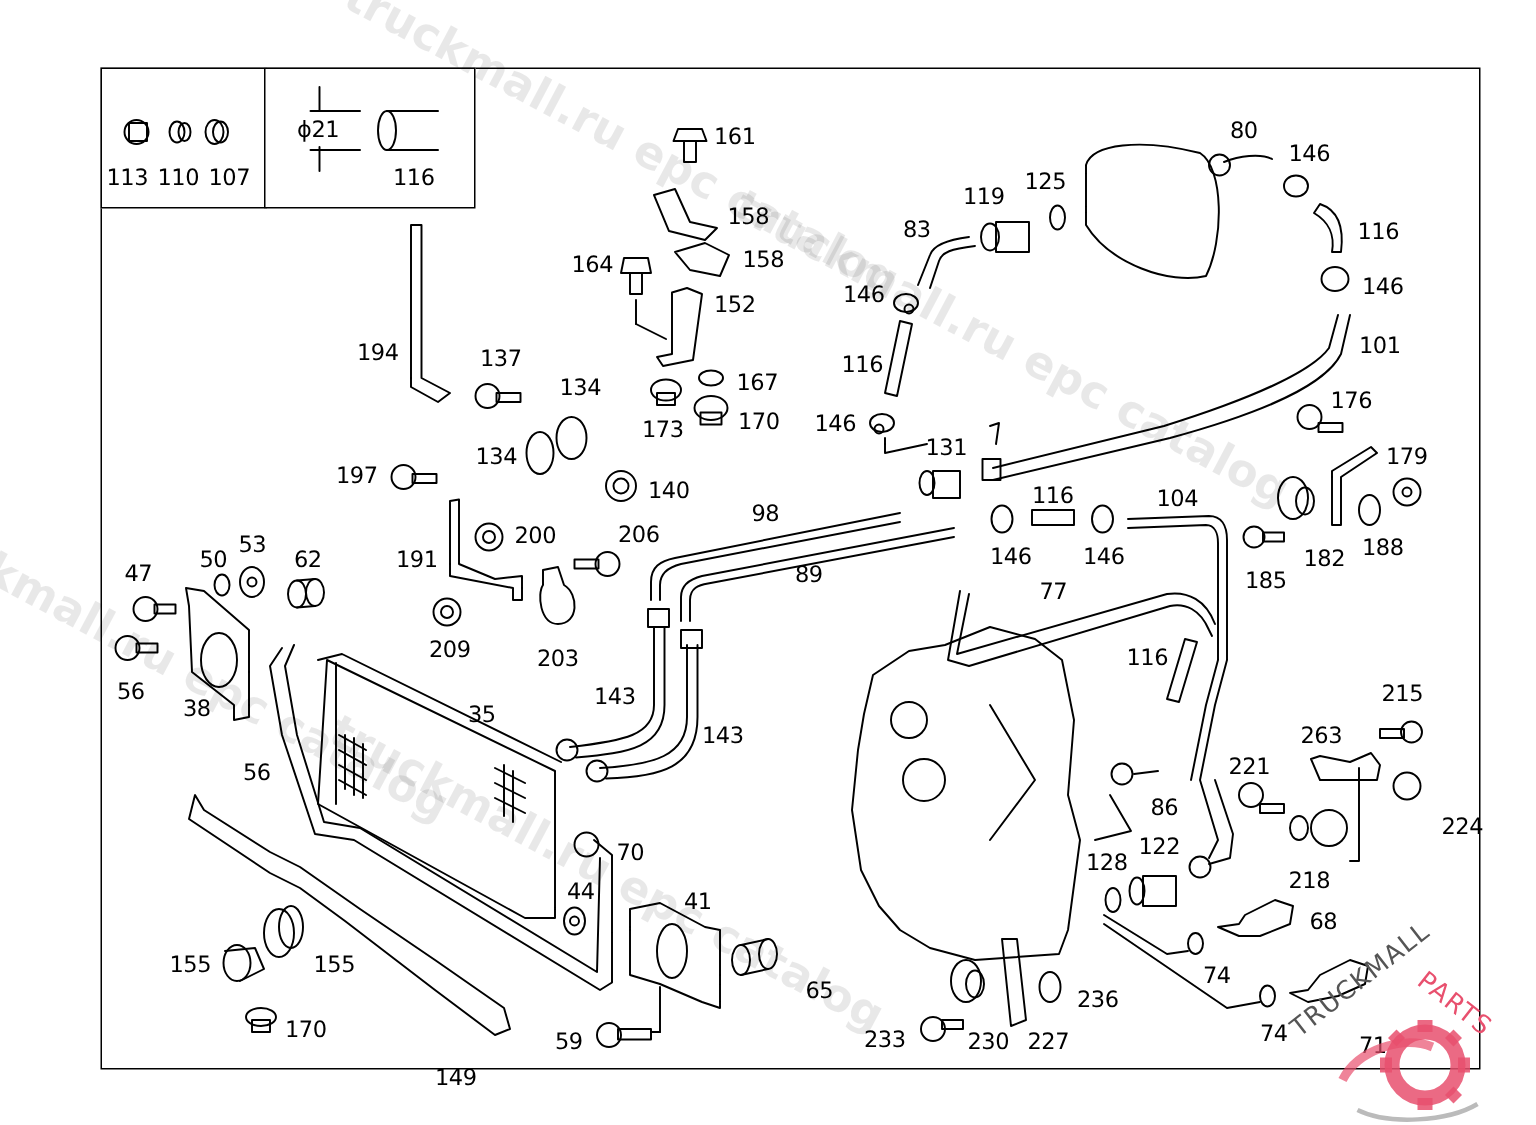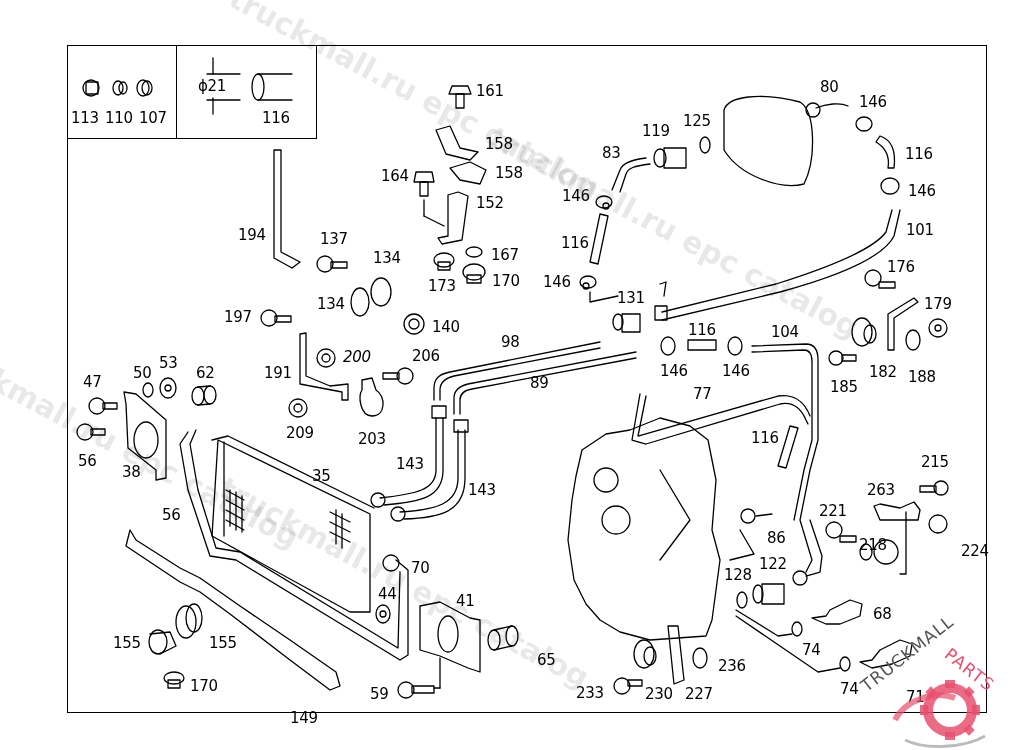--- a/index.html
+++ b/index.html
@@ -369,21 +369,21 @@
   <span class="lbl" style="left:491px;top:248px;">167</span>
   <span class="lbl" style="left:428px;top:279px;">173</span>
   <span class="lbl" style="left:492px;top:274px;">170</span>
   <span class="lbl" style="left:238px;top:228px;">194</span>
   <span class="lbl" style="left:320px;top:232px;">137</span>
   <span class="lbl" style="left:373px;top:251px;">134</span>
   <span class="lbl" style="left:317px;top:297px;">134</span>
   <span class="lbl" style="left:224px;top:310px;">197</span>
   <span class="lbl" style="left:432px;top:320px;">140</span>
   <span class="lbl" style="left:264px;top:366px;">191</span>
-  <span class="lbl" style="left:343px;top:350px;font-style:italic;">200</span>
+  <span class="lbl" style="left:343px;top:350px;">200</span>
   <span class="lbl" style="left:412px;top:349px;">206</span>
   <span class="lbl" style="left:286px;top:426px;">209</span>
   <span class="lbl" style="left:358px;top:432px;">203</span>
   <span class="lbl" style="left:83px;top:375px;">47</span>
   <span class="lbl" style="left:133px;top:366px;">50</span>
   <span class="lbl" style="left:159px;top:356px;">53</span>
   <span class="lbl" style="left:196px;top:366px;">62</span>
   <span class="lbl" style="left:78px;top:454px;">56</span>
   <span class="lbl" style="left:122px;top:465px;">38</span>
   <span class="lbl" style="left:312px;top:469px;">35</span>
@@ -408,37 +408,37 @@
   <span class="lbl" style="left:561px;top:236px;">116</span>
   <span class="lbl" style="left:543px;top:275px;">146</span>
   <span class="lbl" style="left:617px;top:291px;">131</span>
   <span class="lbl" style="left:820px;top:80px;">80</span>
   <span class="lbl" style="left:859px;top:95px;">146</span>
   <span class="lbl" style="left:905px;top:147px;">116</span>
   <span class="lbl" style="left:908px;top:184px;">146</span>
   <span class="lbl" style="left:906px;top:223px;">101</span>
   <span class="lbl" style="left:887px;top:260px;">176</span>
   <span class="lbl" style="left:924px;top:297px;">179</span>
-  <span class="lbl" style="left:908px;top:370px;">188</span>
+  <span class="lbl" style="left:908px;top:358px;">188</span>
   <span class="lbl" style="left:869px;top:365px;">182</span>
   <span class="lbl" style="left:830px;top:380px;">185</span>
   <span class="lbl" style="left:688px;top:323px;">116</span>
   <span class="lbl" style="left:771px;top:325px;">104</span>
   <span class="lbl" style="left:660px;top:364px;">146</span>
   <span class="lbl" style="left:722px;top:364px;">146</span>
   <span class="lbl" style="left:693px;top:387px;">77</span>
   <span class="lbl" style="left:751px;top:431px;">116</span>
   <span class="lbl" style="left:767px;top:531px;">86</span>
   <span class="lbl" style="left:724px;top:568px;">128</span>
   <span class="lbl" style="left:759px;top:557px;">122</span>
   <span class="lbl" style="left:921px;top:455px;">215</span>
   <span class="lbl" style="left:867px;top:483px;">263</span>
   <span class="lbl" style="left:819px;top:504px;">221</span>
   <span class="lbl" style="left:961px;top:544px;">224</span>
-  <span class="lbl" style="left:859px;top:538px;">218</span>
+  <span class="lbl" style="left:859px;top:580px;">218</span>
   <span class="lbl" style="left:873px;top:607px;">68</span>
   <span class="lbl" style="left:802px;top:643px;">74</span>
   <span class="lbl" style="left:840px;top:682px;">74</span>
   <span class="lbl" style="left:906px;top:670px;margin-top:20px;">71</span>
   <span class="lbl" style="left:718px;top:659px;">236</span>
   <span class="lbl" style="left:576px;top:686px;">233</span>
   <span class="lbl" style="left:645px;top:687px;">230</span>
   <span class="lbl" style="left:685px;top:687px;">227</span>
 
   <span class="wm" style="left:240px;top:-20px;transform:rotate(28deg);">truckmall.ru epc catalog</span>

